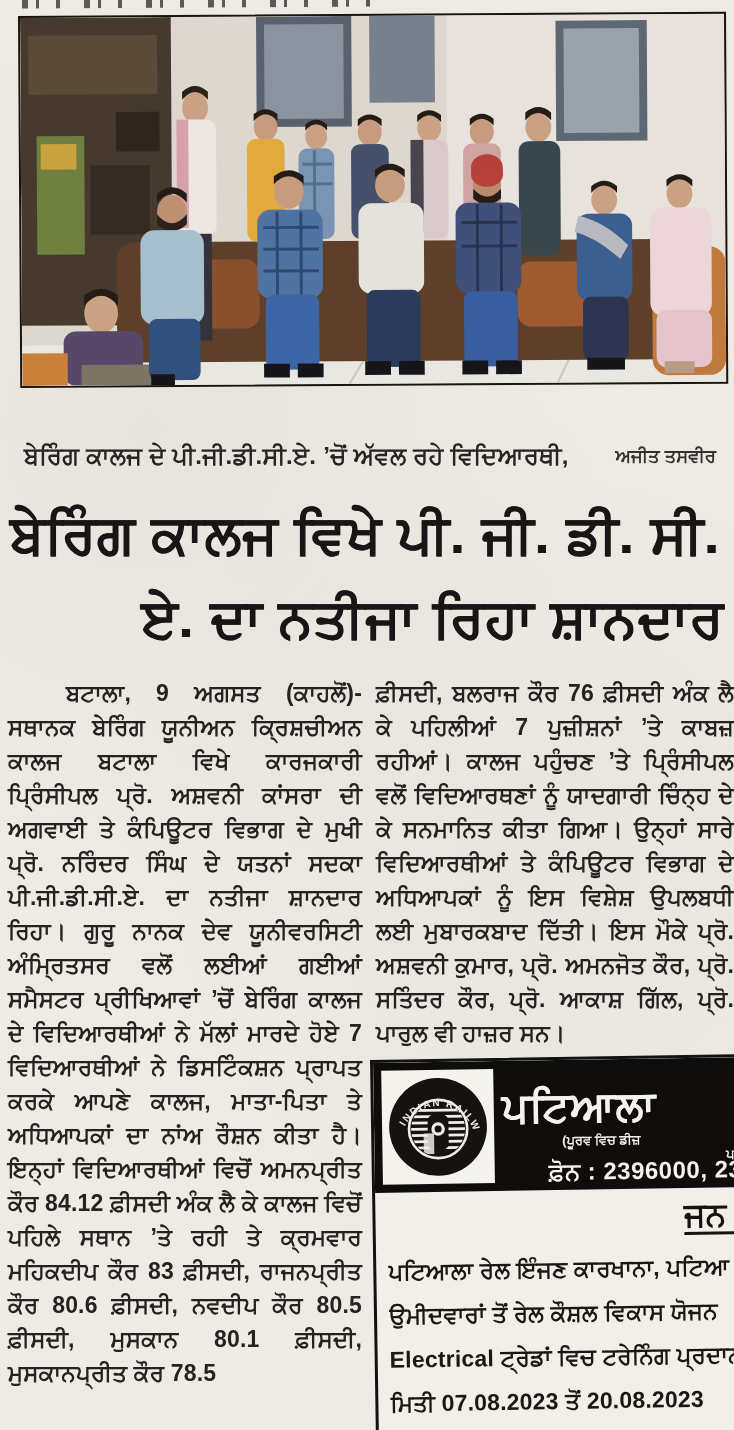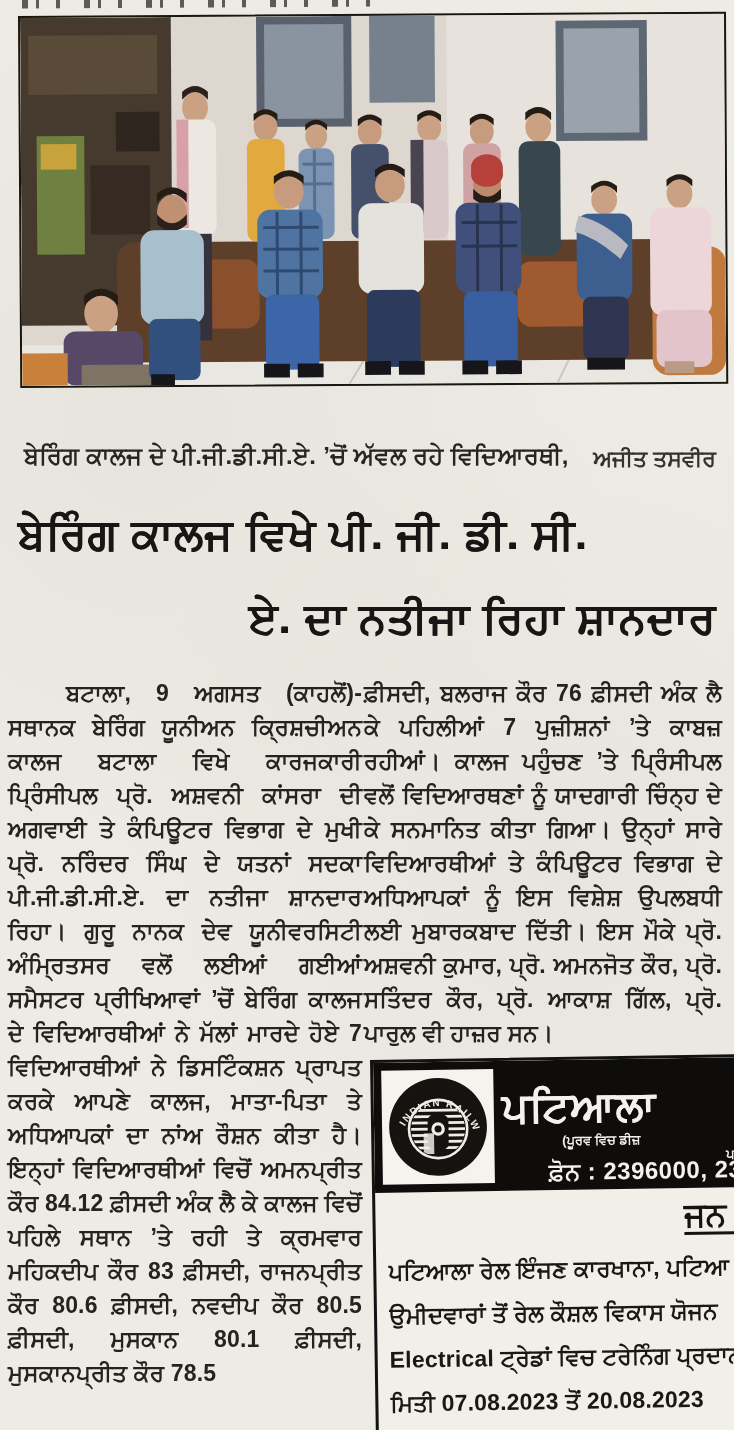--- a/index.html
+++ b/index.html
@@ -30,33 +30,33 @@
   }
   .photo-frame svg{display:block;width:100%;height:100%;}
   .caption-wrap{position:absolute;left:24px;top:398px;width:696px;}
   .caption{
     font-size:24px;font-weight:700;line-height:44px;color:#262522;
     letter-spacing:.3px;
     margin-top:36px;
   }
   .credit{
     position:absolute;right:4px;top:48px;
-    font-size:22px;font-weight:700;color:#33322f;text-align:center;
+    font-size:18px;font-weight:700;color:#33322f;text-align:center;
   }
   .headline{
     position:absolute;left:0;top:492px;width:734px;margin:0;
-    text-align:left;padding:0 18px;box-sizing:border-box;
-    font-size:43px;line-height:84px;font-weight:800;color:#171614;
+    text-align:left;padding:0 10px;box-sizing:border-box;
+    font-size:54px;line-height:84px;font-weight:800;color:#171614;
     letter-spacing:1px;
     text-shadow:.6px 0 0 #171614;
   }
   .headline .hl2{display:block;text-align:right;}
   .columns{
     position:absolute;left:8px;top:676px;width:726px;height:754px;
-    display:flex;gap:2px;
+    display:flex;gap:14px;
   }
   .col{box-sizing:border-box;}
   .col-left{width:354px;}
   .col-right{width:358px;position:relative;}
   .body-text{
     margin:0;font-size:23px;line-height:34px;font-weight:600;
     text-align:justify;color:#242320;letter-spacing:.2px;
   }
   .col-left .body-text{text-indent:58px;}
   

